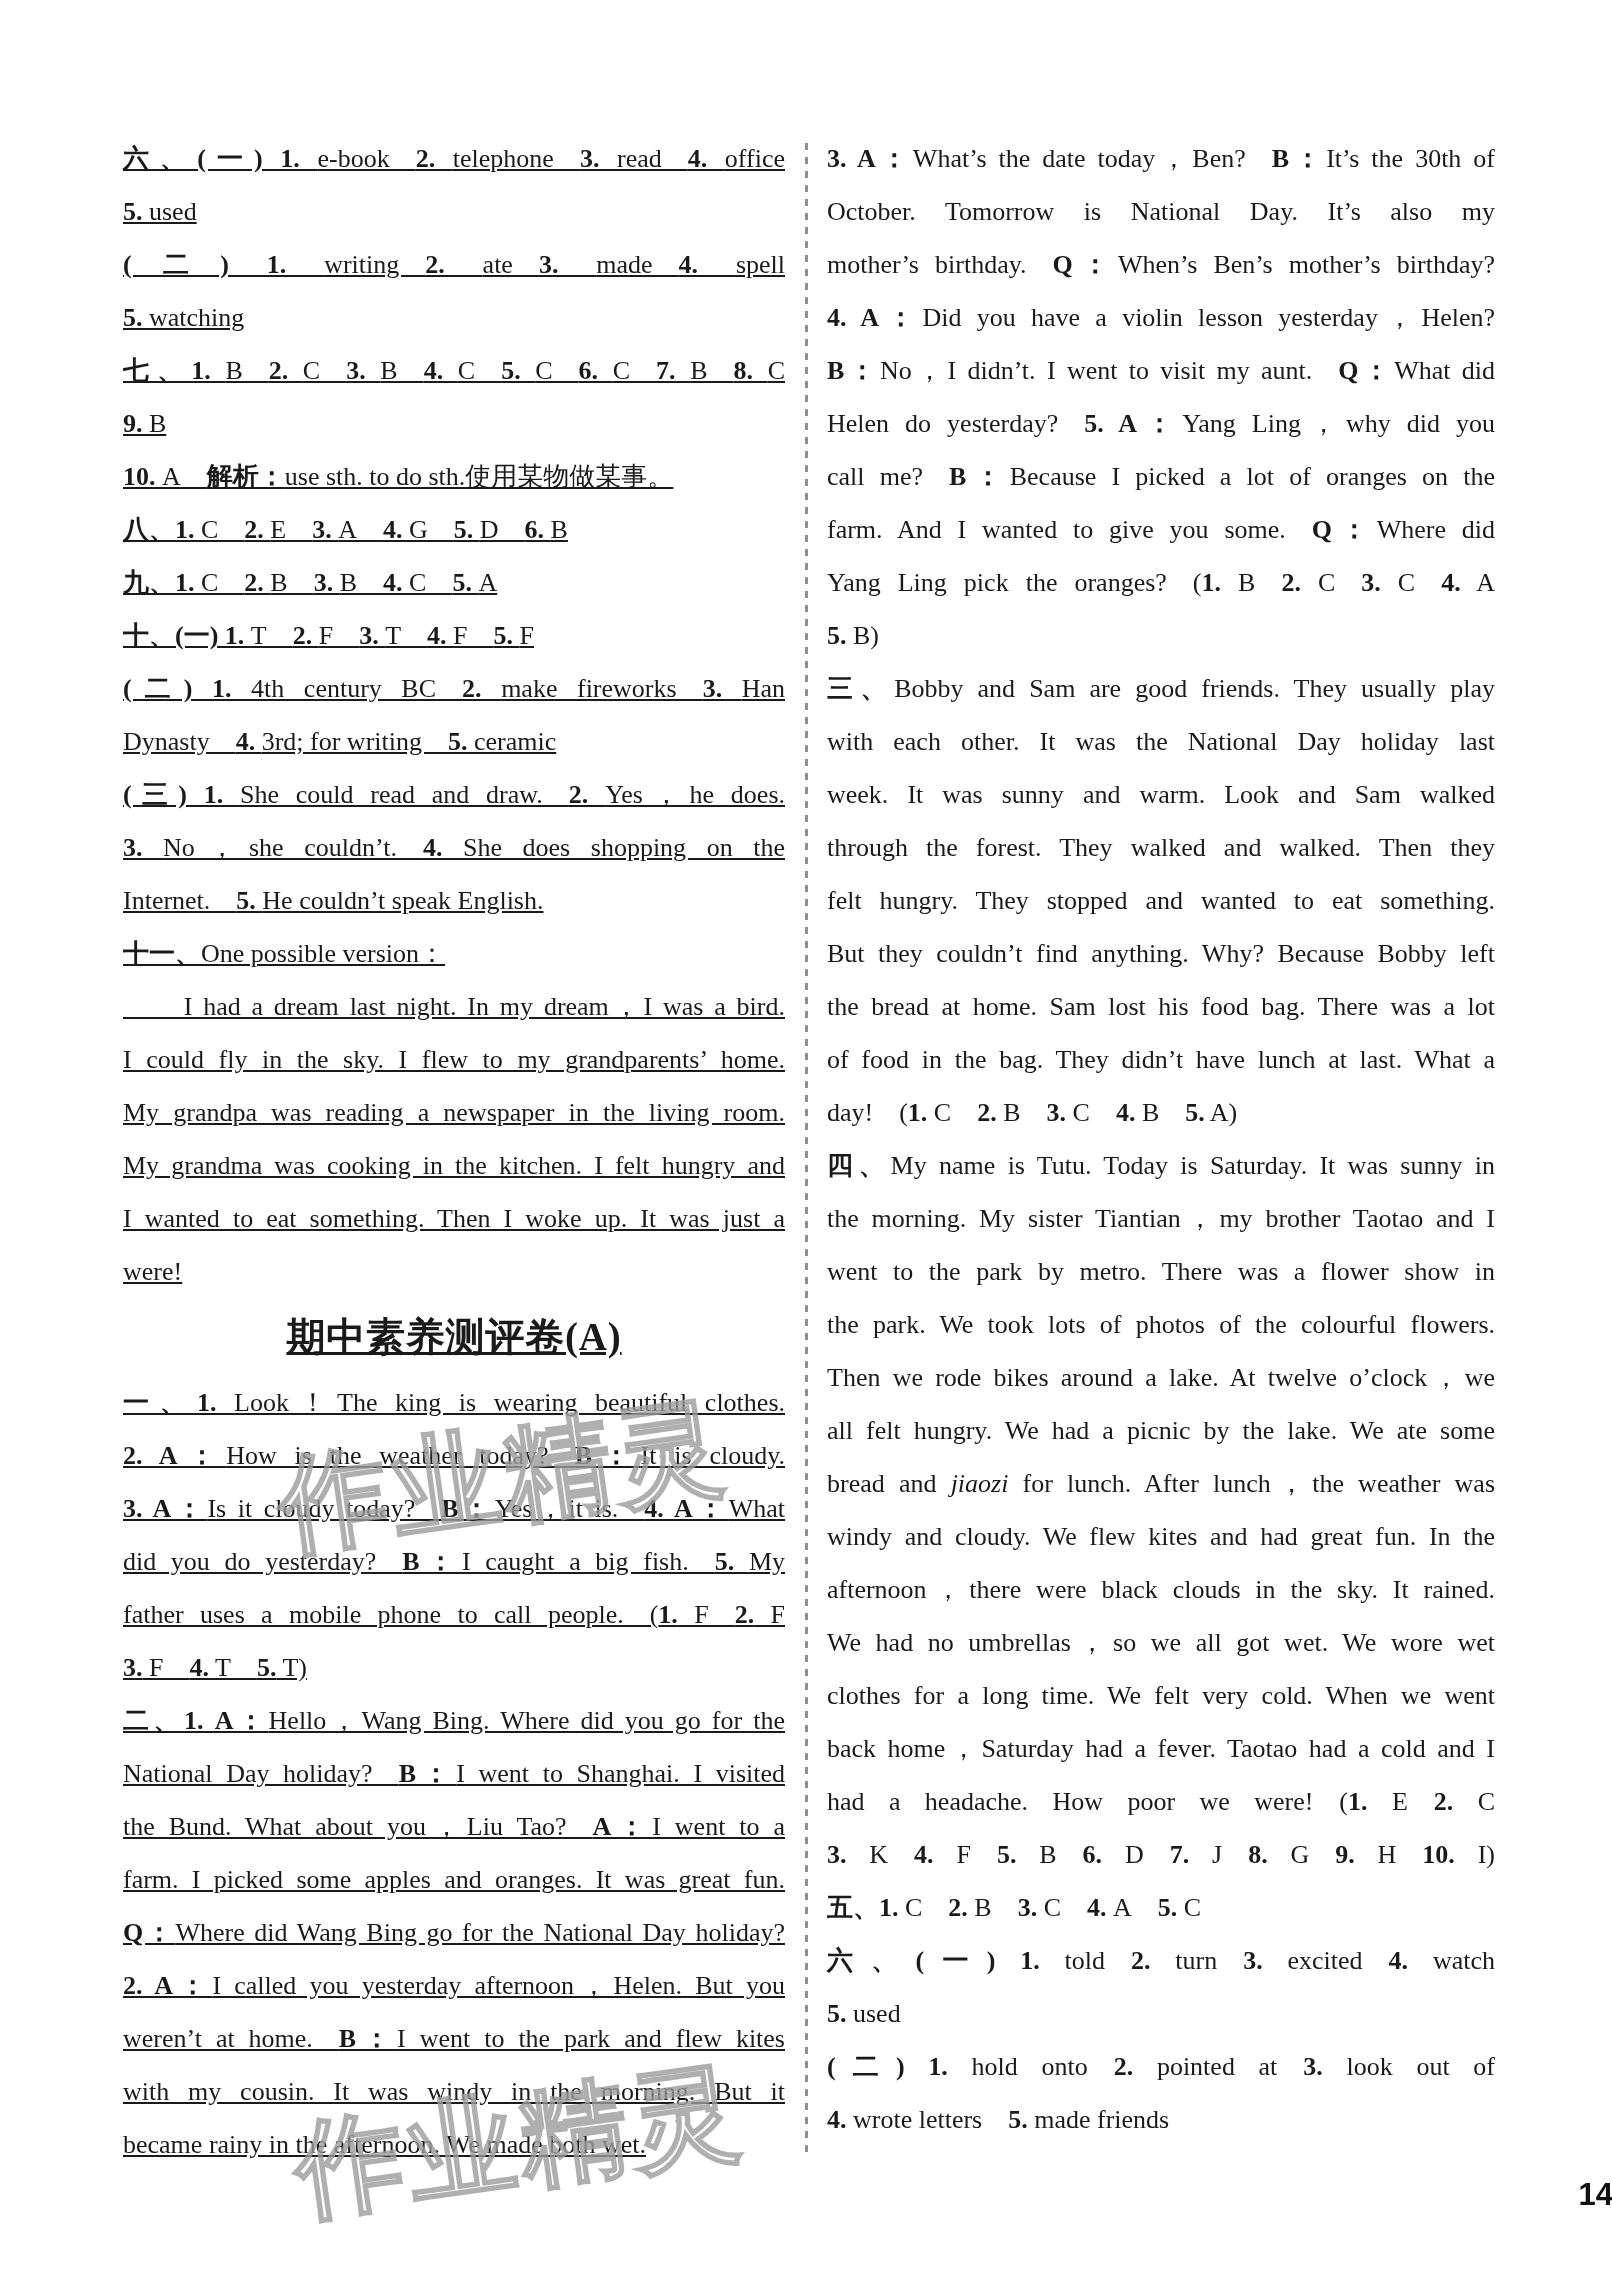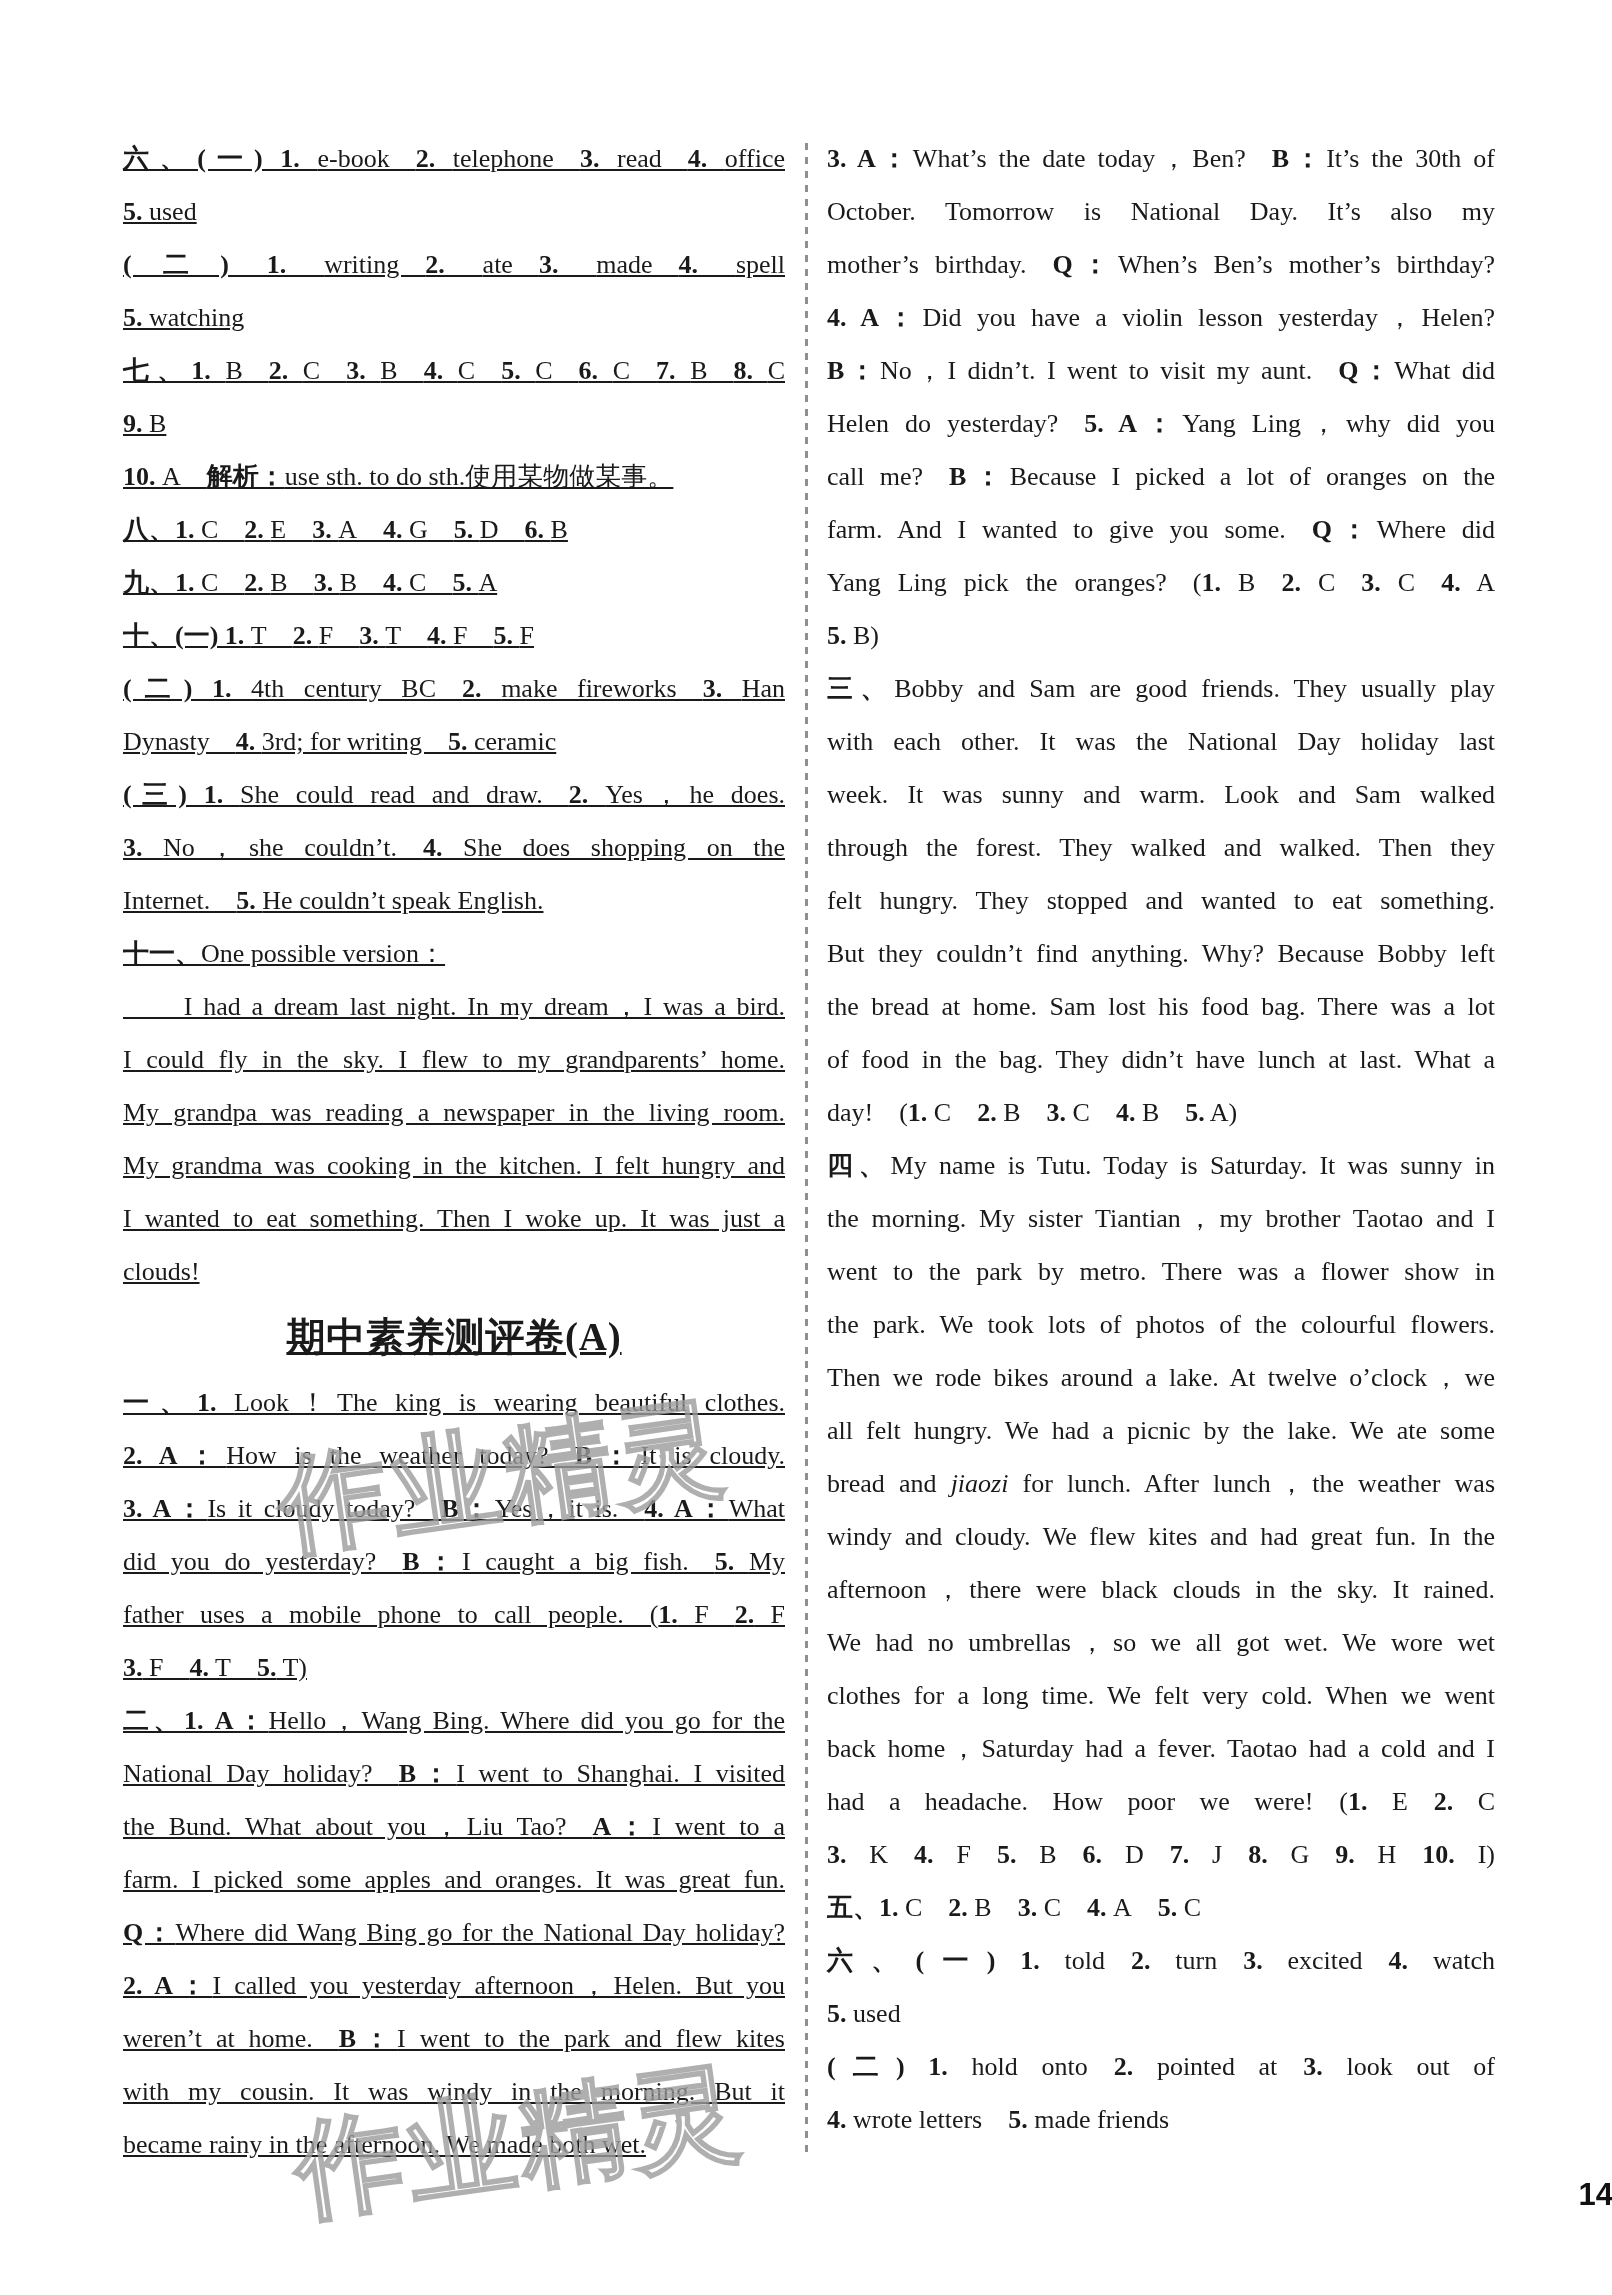--- a/index.html
+++ b/index.html
@@ -60,21 +60,21 @@
     <div class="line">Dynasty <b>4. </b>3rd; for writing <b>5. </b>ceramic</div>
     <div class="line just"><b>(三) 1. </b>She could read and draw. <b>2. </b>Yes，he does.</div>
     <div class="line just"><b>3. </b>No，she couldn’t. <b>4. </b>She does shopping on the</div>
     <div class="line">Internet. <b>5. </b>He couldn’t speak English.</div>
     <div class="line"><b>十一、</b>One possible version：</div>
     <div class="line just">　　I had a dream last night. In my dream，I was a bird.</div>
     <div class="line just">I could fly in the sky. I flew to my grandparents’ home.</div>
     <div class="line just">My grandpa was reading a newspaper in the living room.</div>
     <div class="line just">My grandma was cooking in the kitchen. I felt hungry and</div>
     <div class="line just">I wanted to eat something. Then I woke up. It was just a</div>
-    <div class="line">clouds!</div>
+    <div class="line">were!</div>
     <div class="line title-line">期中素养测评卷(A)</div>
     <div class="line just"><b>一、1. </b>Look！The king is wearing beautiful clothes.</div>
     <div class="line just"><b>2. A：</b>How is the weather today? <b>B：</b>It is cloudy.</div>
     <div class="line just"><b>3. A：</b>Is it cloudy today? <b>B：</b>Yes，it is. <b>4. A：</b>What</div>
     <div class="line just">did you do yesterday? <b>B：</b>I caught a big fish. <b>5. </b>My</div>
     <div class="line just">father uses a mobile phone to call people. (<b>1.</b> F <b>2.</b> F</div>
     <div class="line"><b>3.</b> F <b>4.</b> T <b>5.</b> T)</div>
     <div class="line just"><b>二、1. A：</b>Hello，Wang Bing. Where did you go for the</div>
     <div class="line just">National Day holiday? <b>B：</b>I went to Shanghai. I visited</div>
     <div class="line just">the Bund. What about you，Liu Tao? <b>A：</b>I went to a</div>

